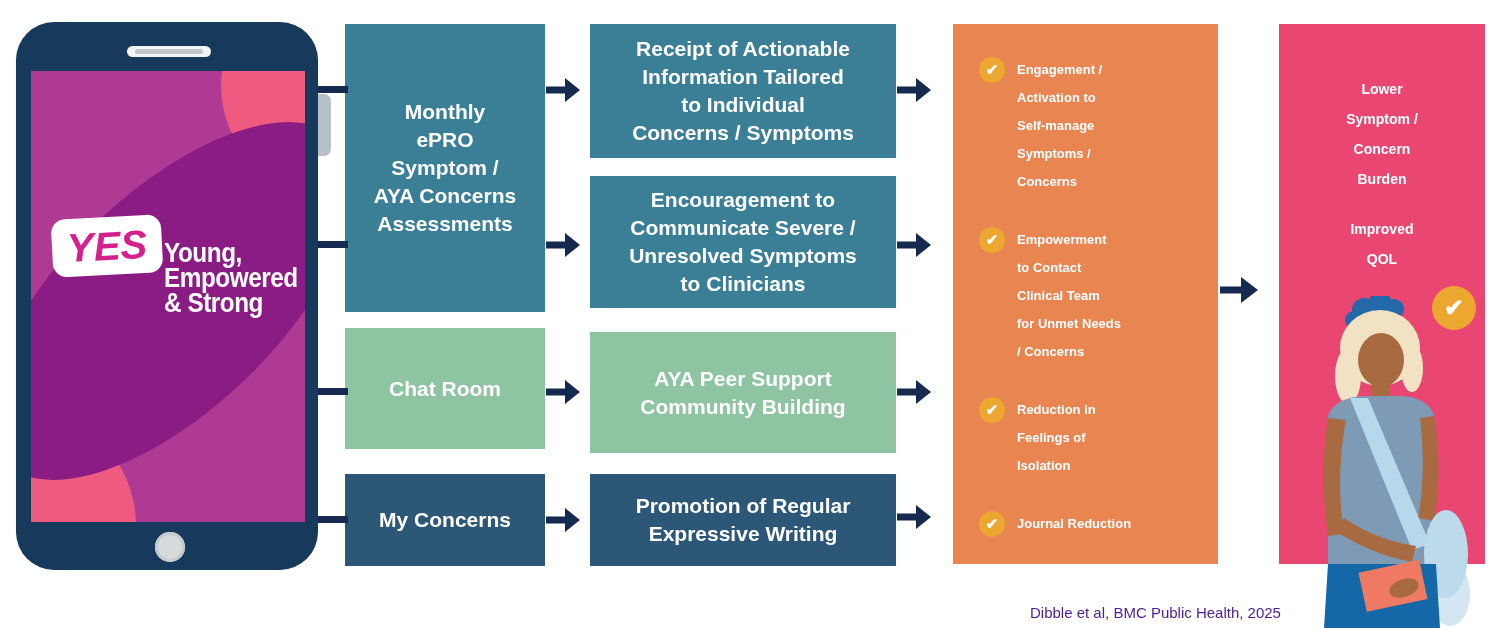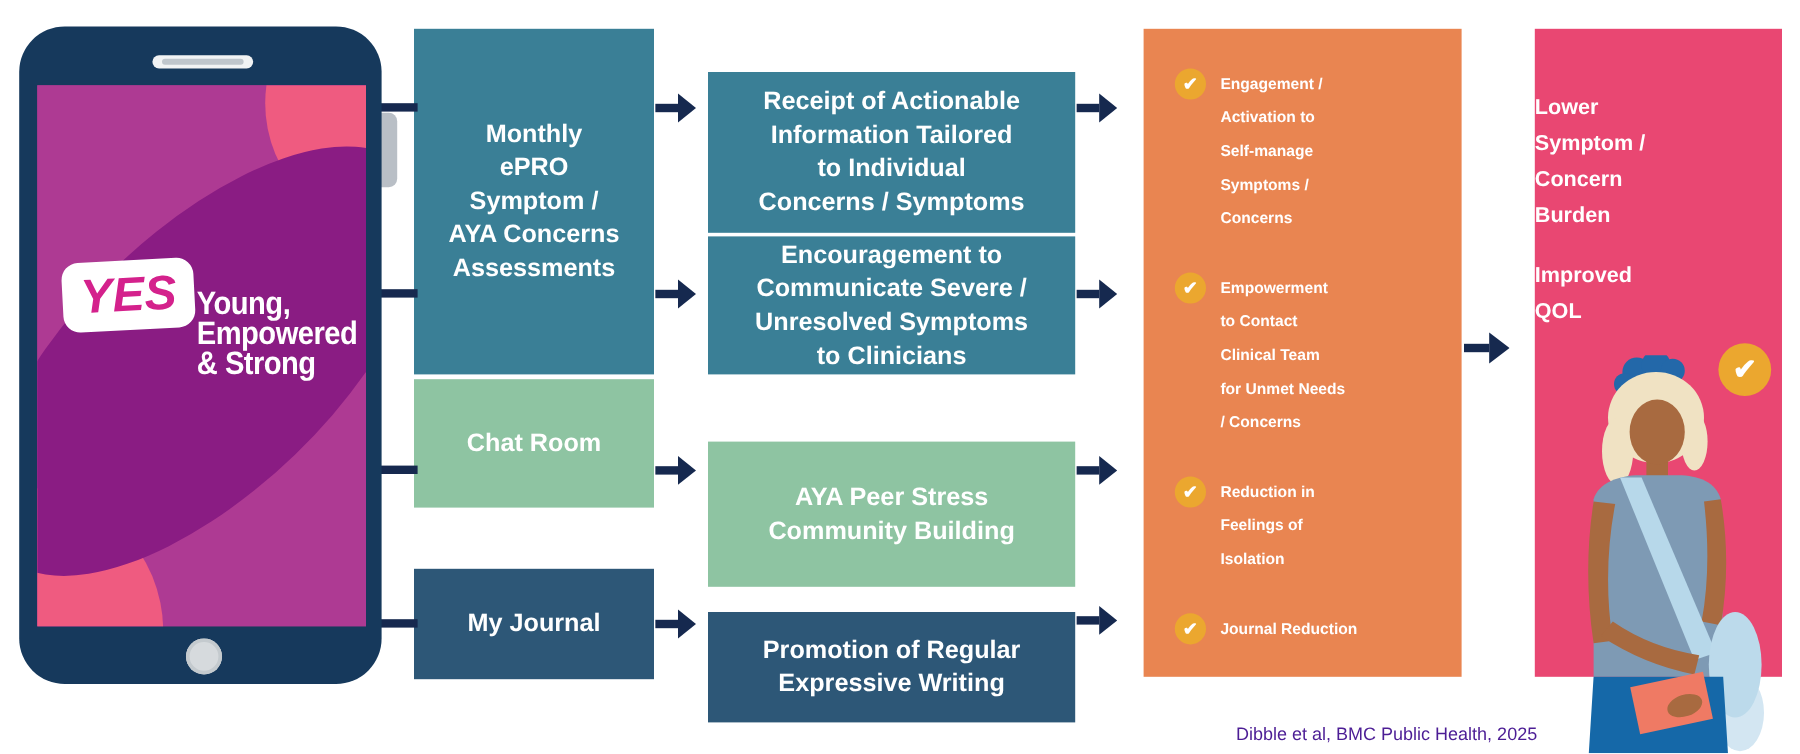--- a/index.html
+++ b/index.html
@@ -31,39 +31,39 @@
   
   .hline{position:absolute;left:302px;width:46px;height:7px;background:#16294f;z-index:1;}
   
   .box{position:absolute;display:flex;align-items:center;justify-content:center;}
   .box-text{color:#ffffff;font-weight:bold;text-align:center;white-space:pre-line;
     font-size:21px;line-height:28px;}
   .teal{background:#3a7f96;}
   .sage{background:#8ec4a2;}
   .navy{background:#2d5777;}
   .col2{left:345px;width:200px;}
-  .col3{left:590px;width:306px;margin-top:36px;}
+  .col3{left:590px;width:306px;}
   
   .arrow{position:absolute;width:34px;height:26px;}
   .arrow svg, .arrow-big svg{display:block;}
   .arrow-big{position:absolute;width:38px;height:30px;}
   
   .outcomes-box{position:absolute;left:953px;top:24px;width:265px;height:540px;
     background:#e98551;box-sizing:border-box;padding:32px 16px 0 26px;}
   .outcome-item{display:flex;align-items:flex-start;gap:12px;margin-bottom:30px;}
   .check-icon{flex:0 0 auto;width:26px;height:26px;border-radius:50%;background:#eba72f;
     color:#ffffff;font-size:15px;font-weight:bold;display:flex;align-items:center;
     justify-content:center;margin-top:1px;}
   .outcome-text{color:#ffffff;font-weight:bold;font-size:13px;line-height:28px;
     white-space:pre-line;text-align:left;}
   
   .impact-box{position:absolute;left:1279px;top:24px;width:206px;height:540px;
     background:#e94772;}
-  .impact-text{color:#ffffff;font-weight:bold;font-size:18px;line-height:30px;
-    text-align:left;white-space:pre-line;}
+  .impact-text{color:#ffffff;font-weight:bold;font-size:14px;line-height:30px;
+    text-align:center;white-space:pre-line;}
   .impact-text.first{margin-top:50px;}
   .impact-text.second{margin-top:20px;}
   .check-big{position:absolute;right:9px;top:262px;width:44px;height:44px;
     border-radius:50%;background:#eba72f;color:#ffffff;font-size:24px;font-weight:bold;
     display:flex;align-items:center;justify-content:center;}
   
   .person{position:absolute;left:1320px;top:296px;z-index:3;}
   
   .citation{position:absolute;left:1030px;top:604px;font-size:15px;color:#4c1d95;}
 </style>
@@ -99,25 +99,25 @@
     <div class="home-button"></div>
   </div>
 
   <div class="box teal col2" style="top:24px;height:288px">
     <div class="box-text">Monthly
 ePRO
 Symptom /
 AYA Concerns
 Assessments</div>
   </div>
-  <div class="box sage col2" style="top:316px;height:107px">
+  <div class="box sage col2" style="top:328px;height:121px">
     <div class="box-text">Chat Room</div>
   </div>
   <div class="box navy col2" style="top:474px;height:92px">
-    <div class="box-text">My Journal</div>
+    <div class="box-text">My Concerns</div>
   </div>
 
   <div class="arrow" style="left:546px;top:77px">
       <svg width="34" height="26" viewBox="0 0 34 26">
         <rect y="9.5" width="19" height="7" fill="#16294f"></rect>
         <polygon points="19,1 34,13 19,25" fill="#16294f"></polygon>
       </svg>
     </div>
   <div class="arrow" style="left:546px;top:232px">
       <svg width="34" height="26" viewBox="0 0 34 26">
@@ -137,28 +137,28 @@
         <polygon points="19,1 34,13 19,25" fill="#16294f"></polygon>
       </svg>
     </div>
 
   <div class="box teal col3" style="top:24px;height:134px">
     <div class="box-text">Receipt of Actionable
 Information Tailored
 to Individual
 Concerns / Symptoms</div>
   </div>
-  <div class="box teal col3" style="top:161px;height:115px">
+  <div class="box teal col3" style="top:176px;height:132px">
     <div class="box-text">Encouragement to
 Communicate Severe /
 Unresolved Symptoms
 to Clinicians</div>
   </div>
   <div class="box sage col3" style="top:332px;height:121px">
-    <div class="box-text">AYA Peer Stress
+    <div class="box-text">AYA Peer Support
 Community Building</div>
   </div>
   <div class="box navy col3" style="top:474px;height:92px">
     <div class="box-text">Promotion of Regular
 Expressive Writing</div>
   </div>
 
   <div class="arrow" style="left:897px;top:77px">
       <svg width="34" height="26" viewBox="0 0 34 26">
         <rect y="9.5" width="19" height="7" fill="#16294f"></rect>

